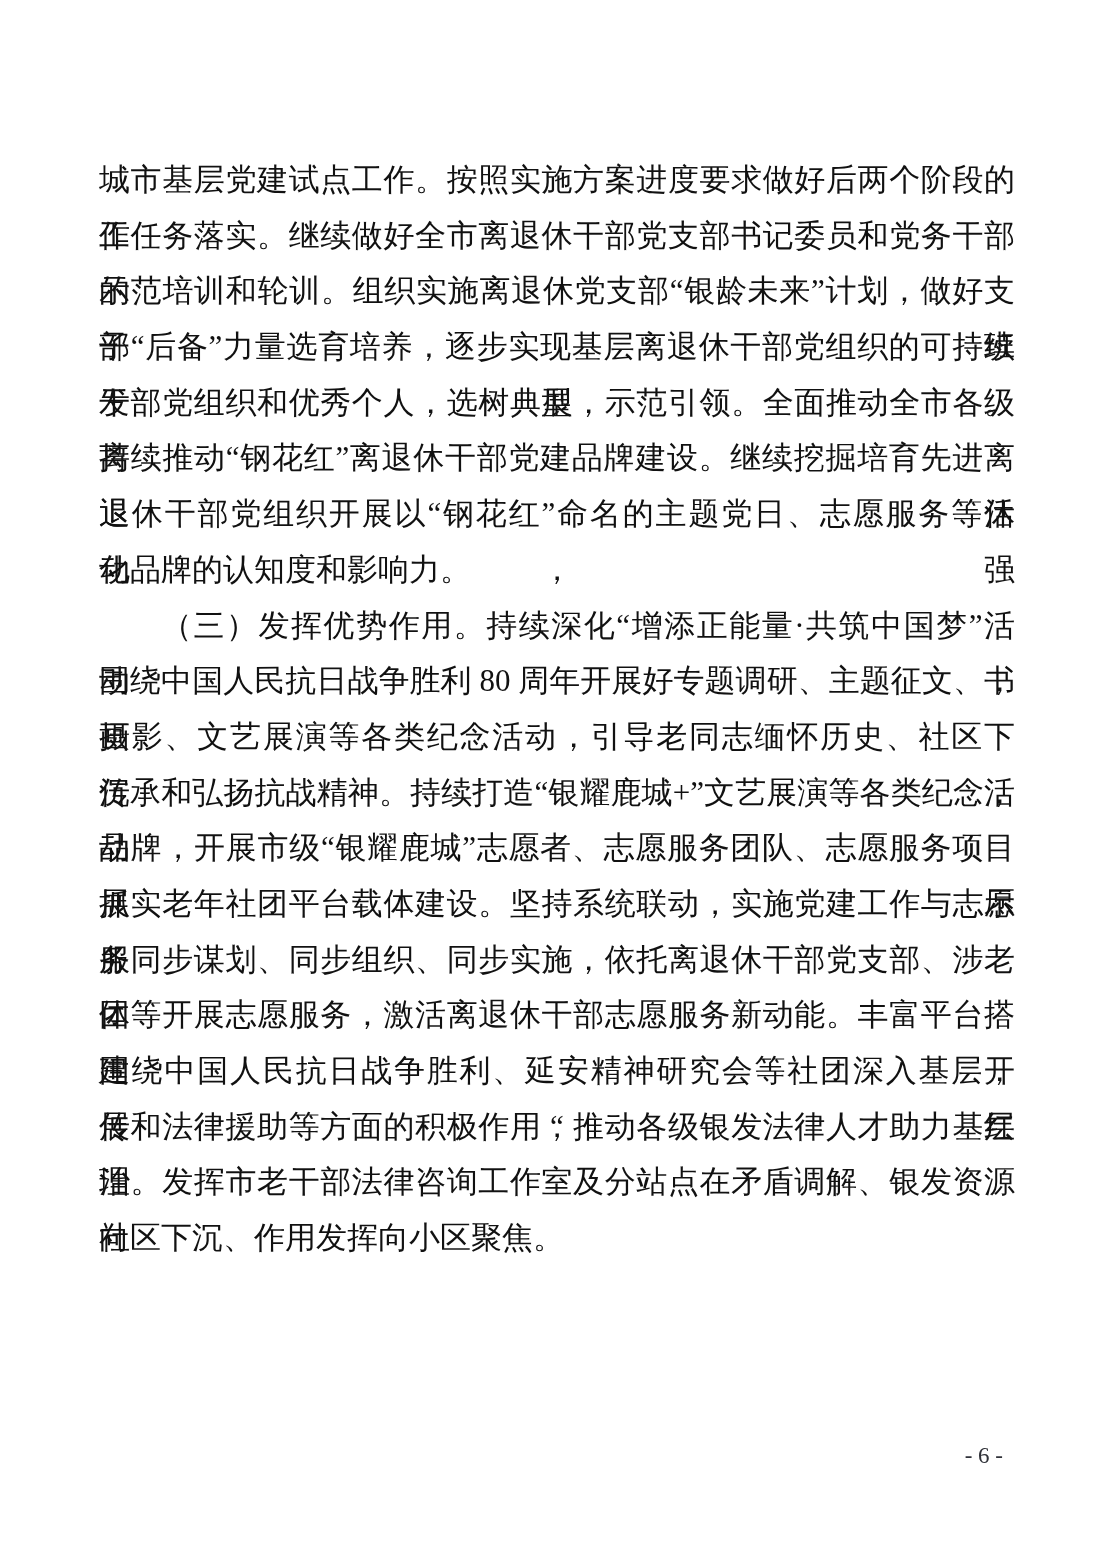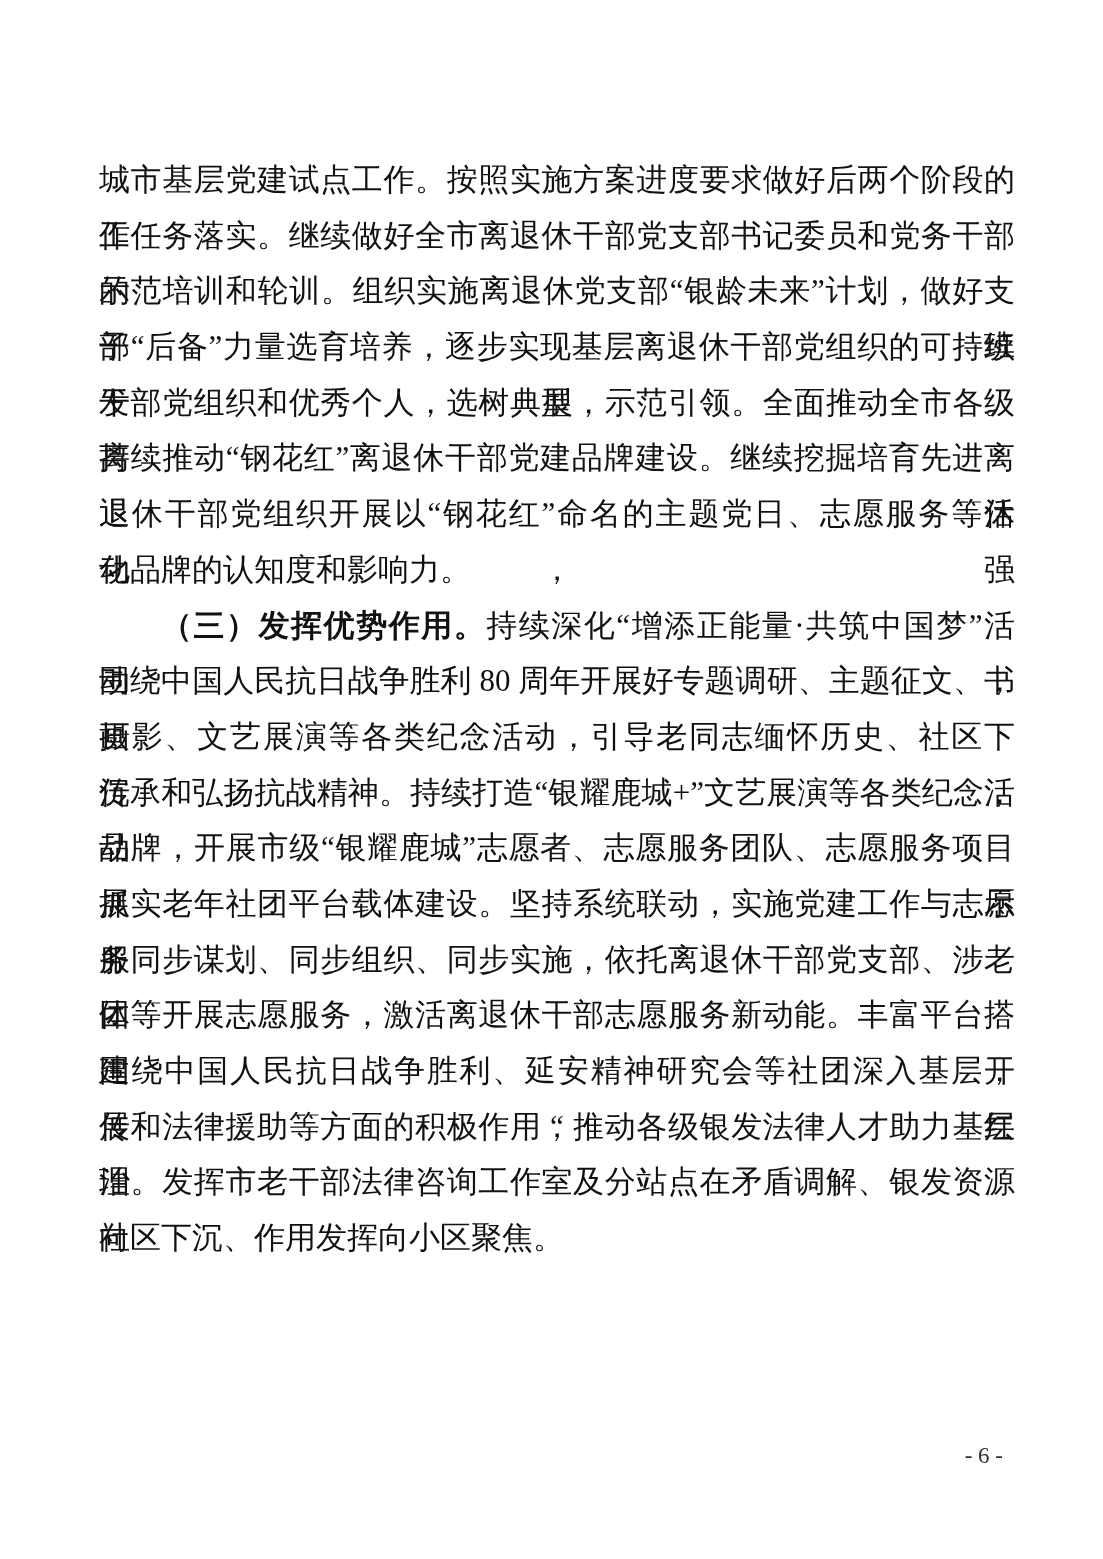--- a/index.html
+++ b/index.html
@@ -31,21 +31,21 @@
     height: 55.7px;
   }
   .line.para-end {
     text-align: left;
     text-align-last: left;
   }
   .line.indent {
     text-indent: 62px;
   }
   .lead-bold {
-    font-weight: 700;
+    font-weight: 400;
   }
   .page-number {
     position: absolute;
     top: 1442px;
     right: 100px;
     font-size: 23px;
     line-height: 28px;
     color: #2f3138;
     font-family: "Liberation Serif", "DejaVu Serif", serif;
   }

